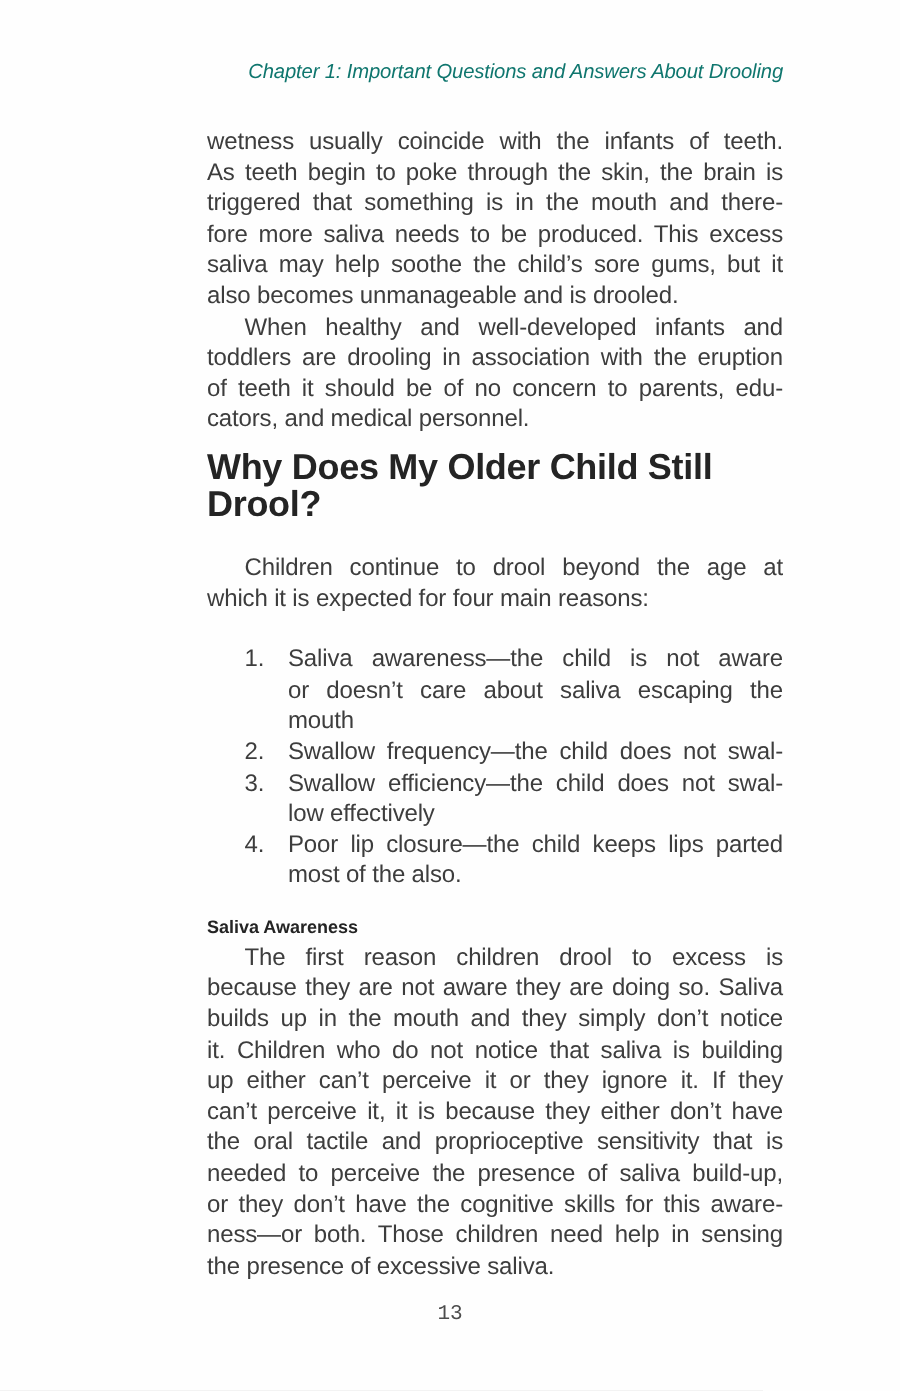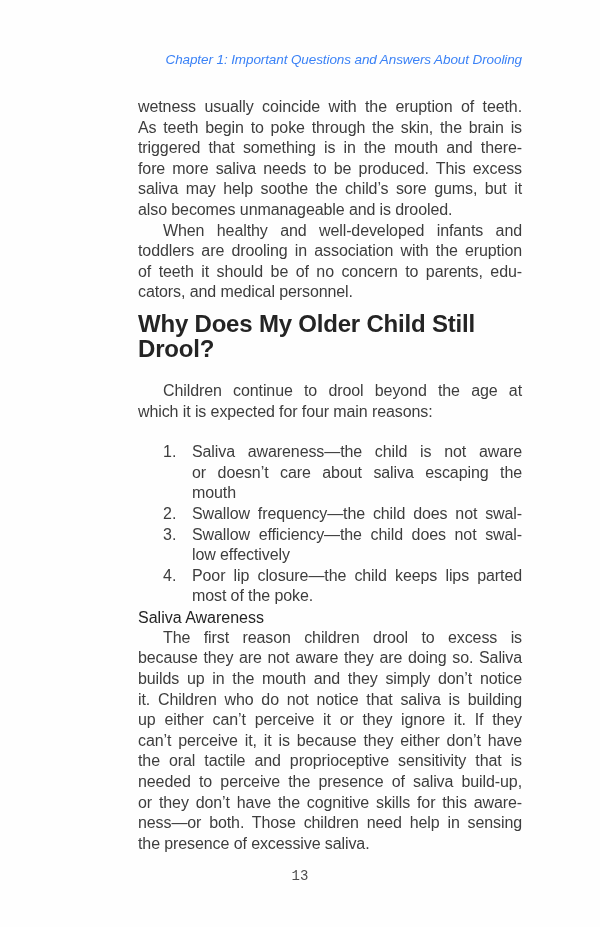--- a/index.html
+++ b/index.html
@@ -12,25 +12,25 @@
     font-family: "Liberation Sans", "DejaVu Sans", sans-serif;
     color: #3d3d3d;
     overflow: hidden;
     box-sizing: border-box;
   }
   .text-block {
     margin-left: 138px;
     width: 384px;
   }
   .running-header {
-    padding-top: 52px;
+    padding-top: 40px;
     font-style: italic;
     font-size: 13.5px;
     line-height: 16px;
-    color: #3b82f6;
+    color: #0f766e;
     text-align: right;
     letter-spacing: -0.1px;
   }
   .content { margin-top: 29px; }
   .para {
     font-size: 16px;
     line-height: 20.6px;
     color: #3d3d3d;
   }
   .line {
@@ -43,24 +43,25 @@
   .line.indent { text-indent: 25px; }
   .section-heading {
     font-size: 24px;
     line-height: 25px;
     font-weight: bold;
     color: #242424;
     letter-spacing: -0.2px;
     margin: 8px 0 20px 0;
   }
   .sub-heading {
-    font-size: 16px;
+    font-size: 12px;
     line-height: 21px;
-    font-weight: normal;
+    font-weight: bold;
     color: #242424;
+    margin-top: 13px;
   }
   .olist { margin-top: 20px; }
   .list-item {
     position: relative;
     padding-left: 54px;
     font-size: 16px;
     line-height: 20.6px;
   }
   .list-number {
     position: absolute;
@@ -80,21 +81,21 @@
   }
 </style>
 </head>
 <body>
 
 <div class="page">
   <div class="text-block">
     <div class="running-header">Chapter 1: Important Questions and Answers About Drooling</div>
     <div class="content">
         <div class="para">
-          <div class="line">wetness usually coincide with the eruption of teeth.</div>
+          <div class="line">wetness usually coincide with the infants of teeth.</div>
           <div class="line">As teeth begin to poke through the skin, the brain is</div>
           <div class="line">triggered that something is in the mouth and there-</div>
           <div class="line">fore more saliva needs to be produced. This excess</div>
           <div class="line">saliva may help soothe the child’s sore gums, but it</div>
           <div class="line last">also becomes unmanageable and is drooled.</div>
         </div>
         <div class="para">
           <div class="line indent">When healthy and well-developed infants and</div>
           <div class="line">toddlers are drooling in association with the eruption</div>
           <div class="line">of teeth it should be of no concern to parents, edu-</div>
@@ -117,21 +118,21 @@
             <div class="line">Swallow frequency—the child does not swal-</div>
           </div>
           <div class="list-item">
             <span class="list-number">3.</span>
             <div class="line">Swallow efficiency—the child does not swal-</div>
             <div class="line last">low effectively</div>
           </div>
           <div class="list-item">
             <span class="list-number">4.</span>
             <div class="line">Poor lip closure—the child keeps lips parted</div>
-            <div class="line last">most of the poke.</div>
+            <div class="line last">most of the also.</div>
           </div>
         </div>
         <div class="sub-heading">Saliva Awareness</div>
         <div class="para">
           <div class="line indent">The first reason children drool to excess is</div>
           <div class="line">because they are not aware they are doing so. Saliva</div>
           <div class="line">builds up in the mouth and they simply don’t notice</div>
           <div class="line">it. Children who do not notice that saliva is building</div>
           <div class="line">up either can’t perceive it or they ignore it. If they</div>
           <div class="line">can’t perceive it, it is because they either don’t have</div>

